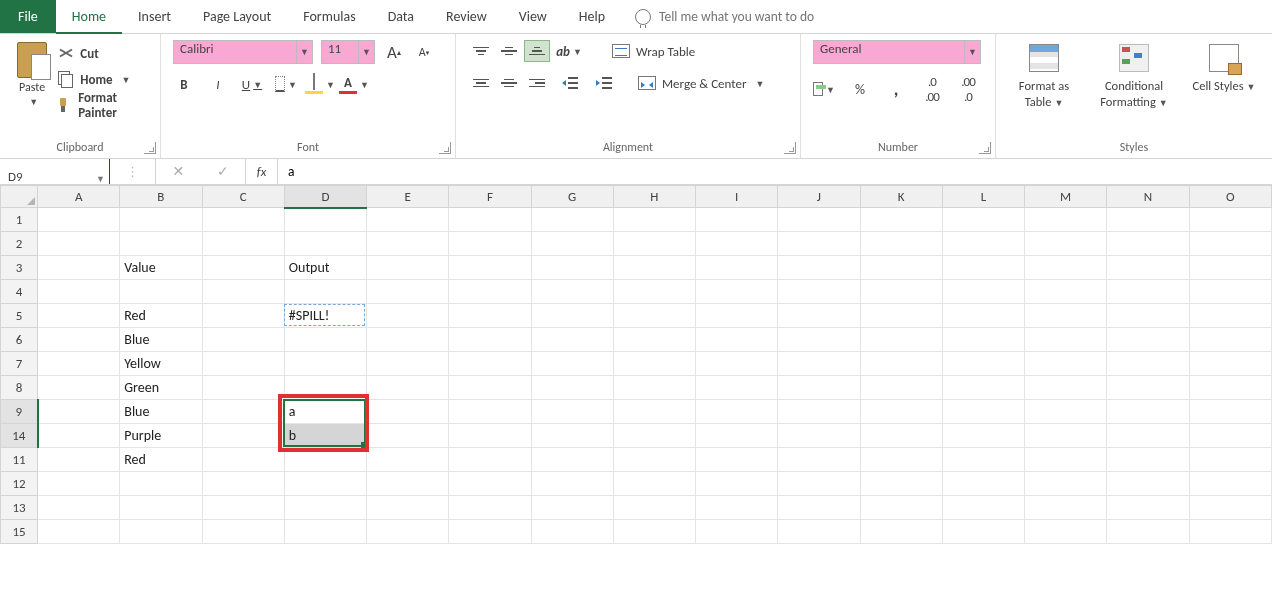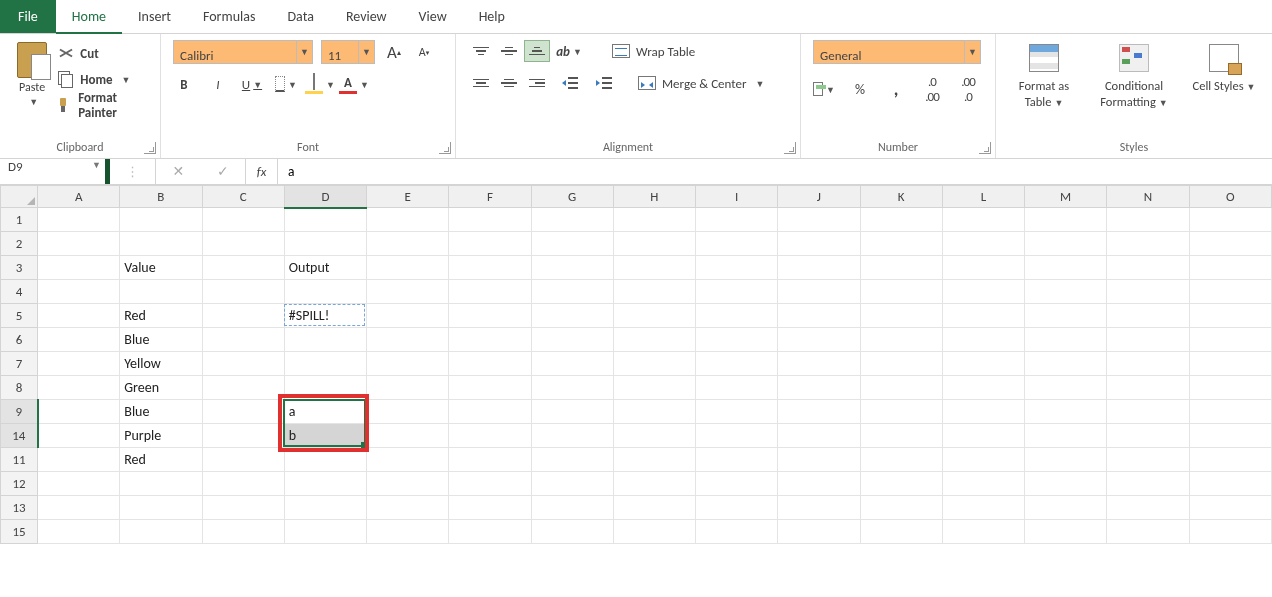--- a/index.html
+++ b/index.html
@@ -40,21 +40,21 @@
   .copy-icon { width:16px;height:16px;position:relative; }
   .copy-icon::before { content:""; position:absolute; width:10px;height:12px;border:1.2px solid #666; background:#fff; top:0;left:0; }
   .copy-icon::after  { content:""; position:absolute; width:10px;height:12px;border:1.2px solid #666; background:#fff; top:3px;left:3px; }
   .brush-icon { width:16px;height:16px;position:relative; }
   .brush-icon::before{content:"";position:absolute;left:2px;top:1px;width:6px;height:8px;background:#c8a050;border-radius:1px;}
   .brush-icon::after{content:"";position:absolute;left:3px;top:9px;width:4px;height:6px;background:#666;}
 
   
   .font-body { flex-direction: column; gap: 10px; min-width: 270px; }
   .font-row { display:flex; gap:8px; align-items:center; }
-  .combo { border:1px solid #bcbcbc; background:#fdba74; display:flex; align-items:flex-end; height:24px; font-size:13px; }
+  .combo { border:1px solid #bcbcbc; background:#f9a8d4; display:flex; align-items:flex-start; height:24px; font-size:13px; }
   .combo .val { padding:0 6px; flex:1; }
   .combo .arrow { border-left:1px solid #bcbcbc; width:16px; text-align:center; font-size:9px; color:#555; line-height:22px; }
   .font-name { width:140px; }
   .font-size { width:54px; }
   .big-A { font-size:17px; }
   .small-A { font-size:12px; vertical-align: baseline; }
   .font-btn { width:22px; text-align:center; cursor:pointer; display:inline-flex; align-items:center; justify-content:center; position:relative; }
   .font-row2 { display:flex; gap:12px; align-items:center; }
   .underline-u { text-decoration: underline; }
   .border-icon { width:16px;height:16px;border:1px dotted #888; border-bottom:2px solid #555;}
@@ -101,21 +101,21 @@
   .cf-icon::before{content:"";position:absolute;inset:0;background:linear-gradient(#f0f0f0,#f0f0f0);border:1px solid #bbb;}
   .cf-icon::after{content:"";position:absolute;left:3px;top:3px;width:8px;height:5px;background:#d05050;box-shadow: 12px 6px 0 #4a7ad0, 0 12px 0 #5aa05a;}
   .tbl-icon{width:30px;height:28px;border:1px solid #888;background:
      linear-gradient(#6fa8dc,#6fa8dc) 0 0/100% 7px no-repeat,
      repeating-linear-gradient(#fff 0 6px,#e4e4e4 6px 12px);}
   .cell-icon{width:30px;height:28px;border:1px solid #888;background:#fff;position:relative;}
   .cell-icon::after{content:"";position:absolute;right:-4px;bottom:-4px;width:12px;height:10px;background:#d8a558;border:1px solid #9a6a28;}
 
   
   .fx-row { display:flex; align-items:stretch; height:26px; border-bottom:1px solid #d4d4d4; background:#fff; }
-  .namebox { width:110px; border-right:5px solid #14532d; display:flex; align-items:flex-start; justify-content: space-between; padding:0 4px 0 8px; font-size:13px; }
+  .namebox { width:110px; border-right:1px solid #14532d; display:flex; align-items:flex-end; justify-content: space-between; padding:0 4px 0 8px; font-size:13px; }
   .namebox .arrow{font-size:9px;color:#777;}
   .fx-btns { width:46px; border-right:1px solid #d4d4d4; display:flex;align-items:center;justify-content:center;color:#bbb;}
   .fx-btns2{ width:90px; border-right:1px solid #d4d4d4; display:flex; align-items:center; justify-content:space-around; color:#aaa;}
   .fx-label{ width:32px; border-right:1px solid #d4d4d4; display:flex;align-items:center;justify-content:center; font-style:italic;}
   .formula-input{ flex:1; border:none; outline:none; padding:0 10px; font-size:13.5px; }
 
   
   .grid-wrap { position:relative; user-select:none; }
   table.grid { border-collapse:collapse; table-layout:fixed; width:1272px; }
   .corner { width:36px; height:22px; background:#f0f0f0; border:1px solid #d4d4d4; position:relative;}
@@ -139,25 +139,30 @@
   
   .spill-border { position:absolute; border:1px dashed #7aa6d8; pointer-events:none; }
 </style>
 </head>
 <body>
 
 <div class="tabs-row">
   <div class="file-tab">File</div>
   <div class="tab active">Home</div>
   <div class="tab">Insert</div>
+  <div class="tab">Page Layout</div>
   <div class="tab">Formulas</div>
   <div class="tab">Data</div>
   <div class="tab">Review</div>
   <div class="tab">View</div>
   <div class="tab">Help</div>
+  <div class="tell-me-wrap">
+    <span class="bulb-icon"></span>
+    <input class="tell-me-input" placeholder="Tell me what you want to do" style="">
+  </div>
 </div>
 
 <div class="ribbon">
 
   <div class="group">
     <div class="group-body clipboard-body">
       <div class="paste-col">
         <div class="paste-icon">
           <div class="paste-board"></div>
             <div class="paste-sheet"></div>

